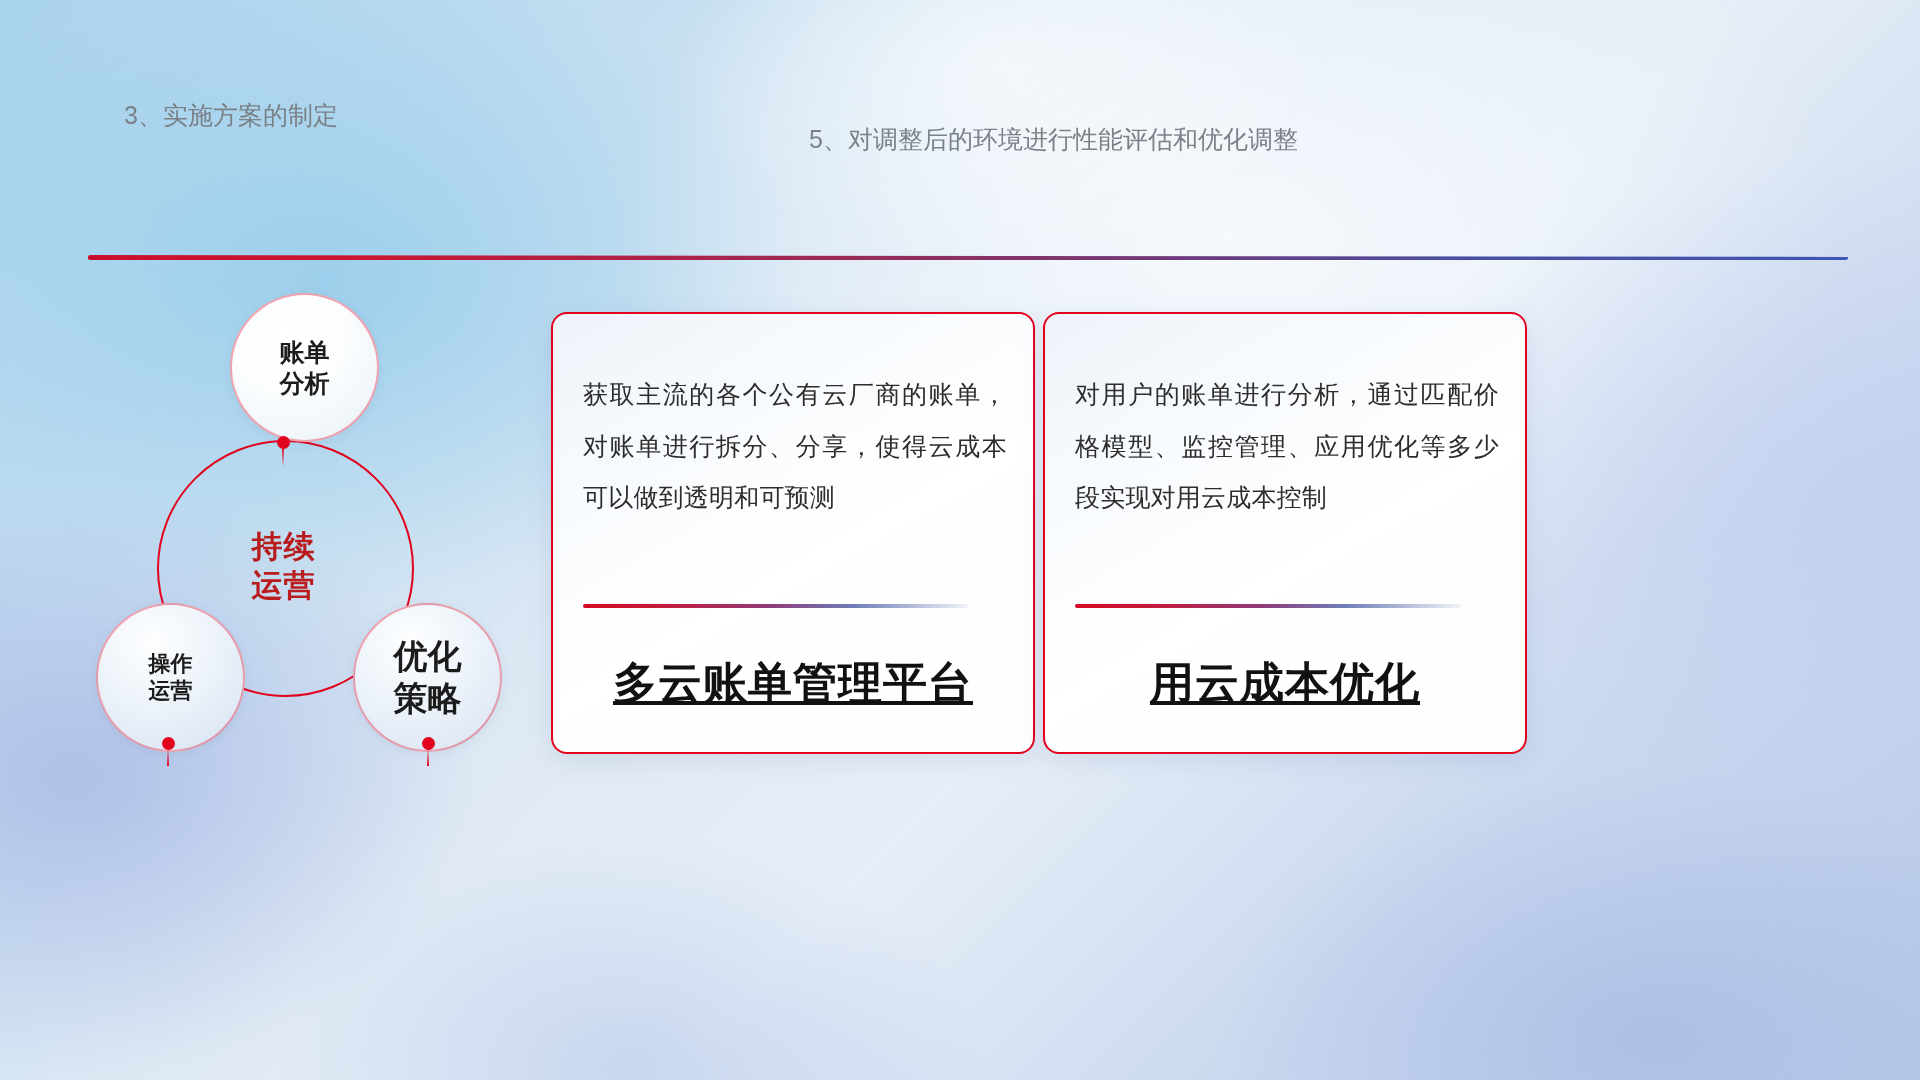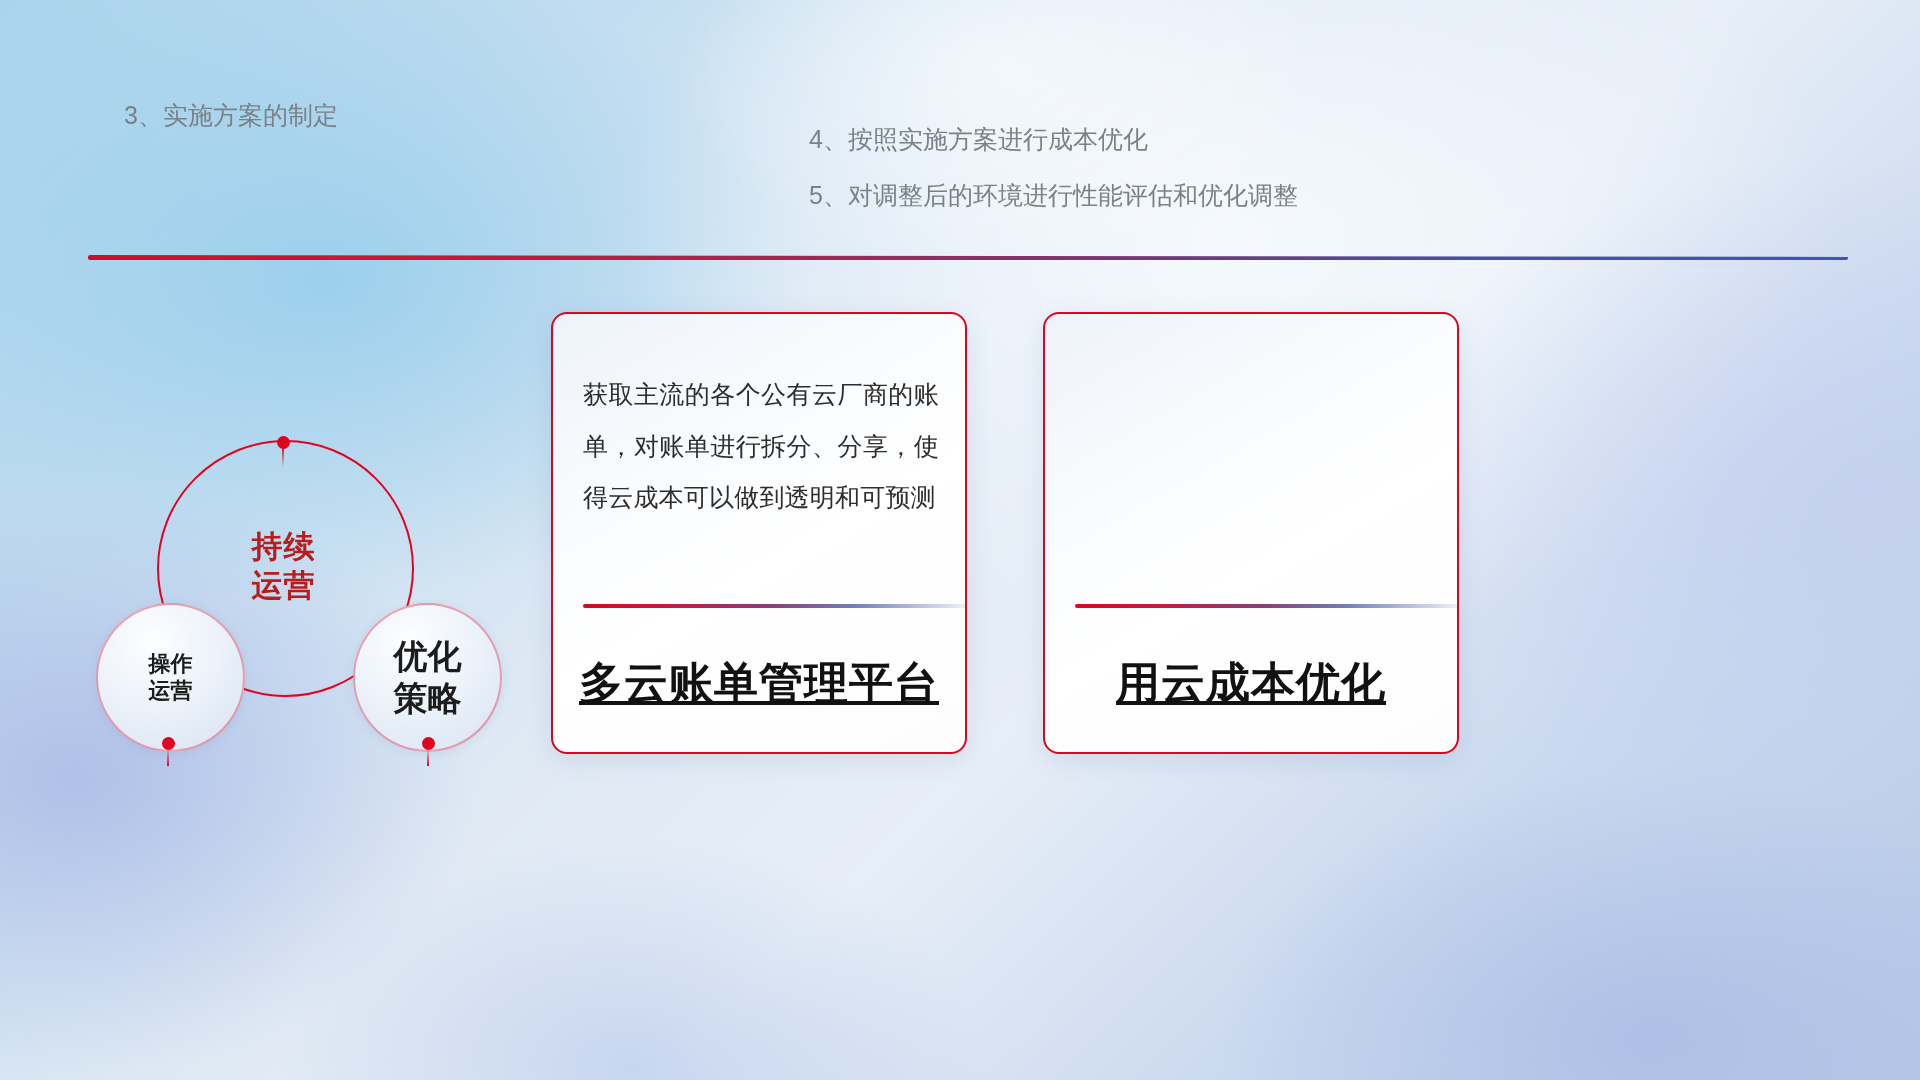--- a/index.html
+++ b/index.html
@@ -72,21 +72,21 @@
   #dot-top{left:199px;top:151px;}
   #dot-left{left:84px;top:452px;}
   #dot-right{left:344px;top:452px;}
   .tick{position:absolute;width:2px;background:linear-gradient(180deg,#e2031e,rgba(226,3,30,0));}
   #tick-top{left:204px;top:162px;height:20px;}
   #tick-left{left:89px;top:463px;height:18px;background:linear-gradient(0deg,#e2031e,rgba(226,3,30,0));}
   #tick-right{left:349px;top:463px;height:18px;background:linear-gradient(0deg,#e2031e,rgba(226,3,30,0));}
 
   
   .card{
-    position:absolute;top:312px;width:416px;height:442px;
+    position:absolute;top:312px;width:484px;height:442px;
     border:2px solid #e2031e;border-radius:16px;
     background:linear-gradient(150deg,#eef3fa 0%,#f7fafd 26%,#ffffff 55%,#fdfdfe 100%);
     box-shadow:0 6px 24px rgba(70,100,150,.12);
     box-sizing:border-box;
     overflow:hidden;
   }
   #card-1{left:551px;}
   #card-2{left:1043px;}
   .card-body{
     position:absolute;left:30px;right:26px;top:55px;
@@ -114,36 +114,41 @@
   <div class="bglayer bg6"></div>
   <div class="bglayer bg7"></div>
   <div class="bglayer bg8"></div>
 </div>
 
 <div class="bullets" id="list-left">
   <div class="li">3、实施方案的制定</div>
 </div>
 
 <div class="bullets" id="list-right">
-  <div class="li">4、按照实施方案进行成本优化</div>
   <div class="li">5、对调整后的环境进行性能评估和优化调整</div>
 </div>
 
 <div id="divider"></div>
 
 <div id="venn">
   <div class="circ ring" id="circle-center"></div>
 
   <div id="center-label">
     <div>
       <div>持续</div>
       <div>运营</div>
     </div>
   </div>
 
+  <div class="circ bubble" id="circle-top">
+    <div>
+      <div>账单</div>
+      <div>分析</div>
+    </div>
+  </div>
 
   <div class="circ bubble" id="circle-left">
     <div>
       <div>操作</div>
       <div>运营</div>
     </div>
   </div>
 
   <div class="circ bubble" id="circle-right">
     <div>
@@ -160,15 +165,16 @@
   <div class="dot" id="dot-right"></div>
 </div>
 
 <div class="card" id="card-1">
   <div class="card-body">获取主流的各个公有云厂商的账单，对账单进行拆分、分享，使得云成本可以做到透明和可预测</div>
   <div class="card-rule"></div>
   <div class="card-title">多云账单管理平台</div>
 </div>
 
 <div class="card" id="card-2">
+  <div class="card-body">对用户的账单进行分析，通过匹配价格模型、监控管理、应用优化等多少段实现对用云成本控制</div>
   <div class="card-rule"></div>
   <div class="card-title">用云成本优化</div>
 </div>
 
 </body></html>

